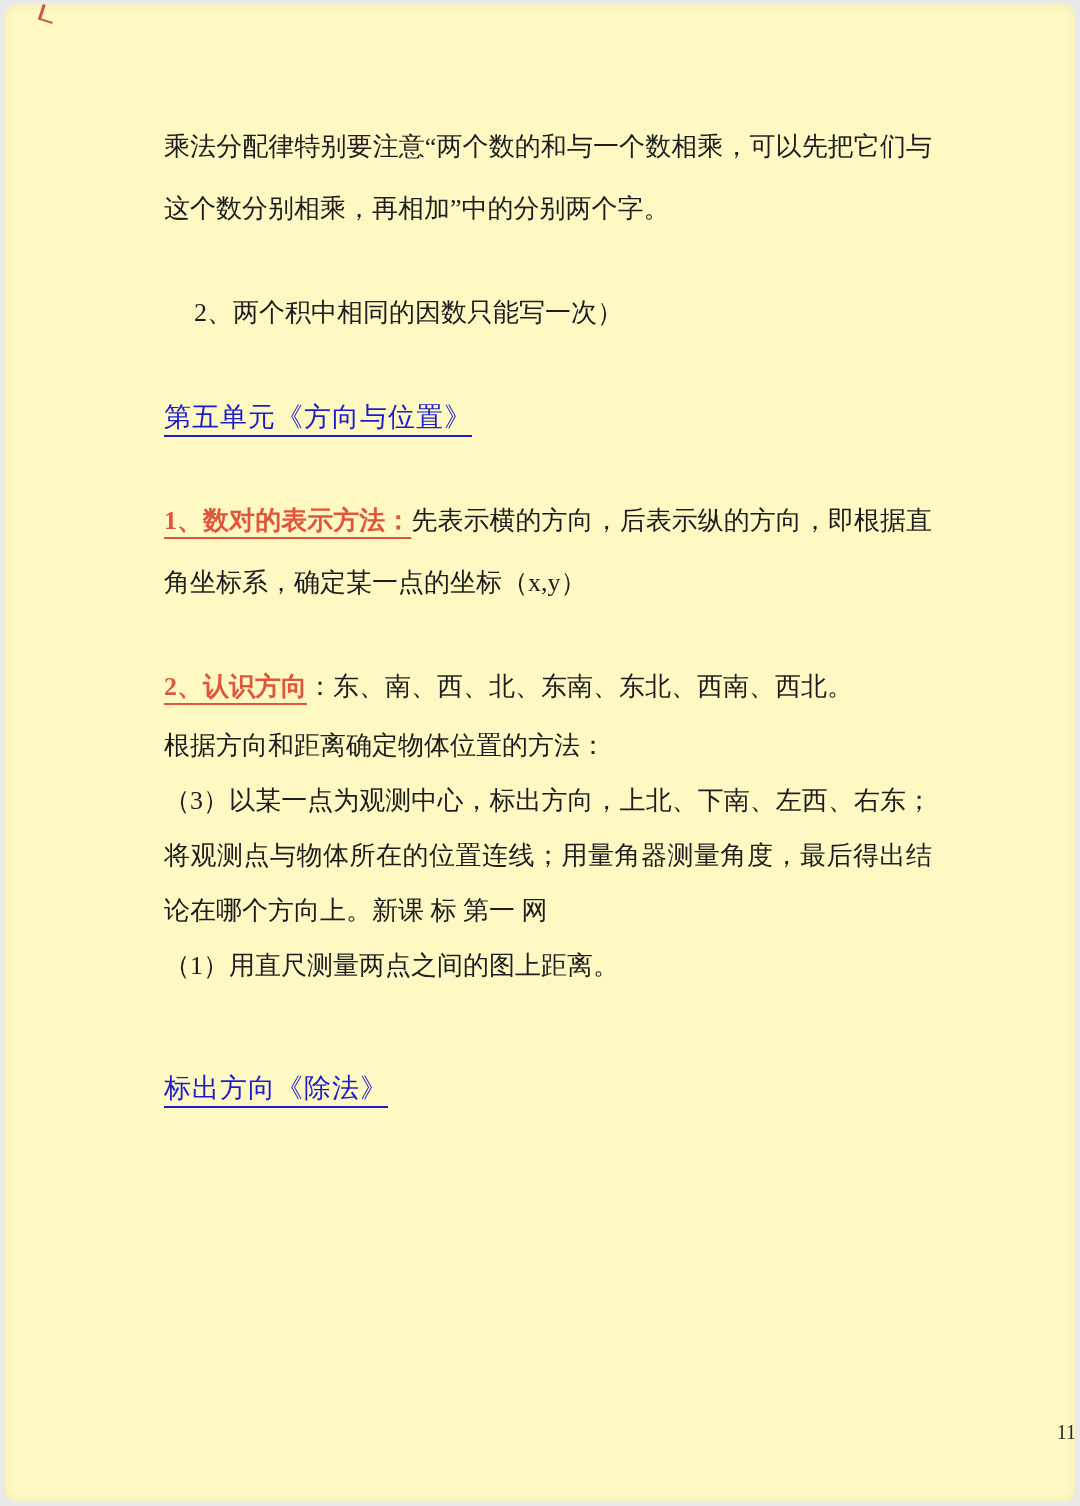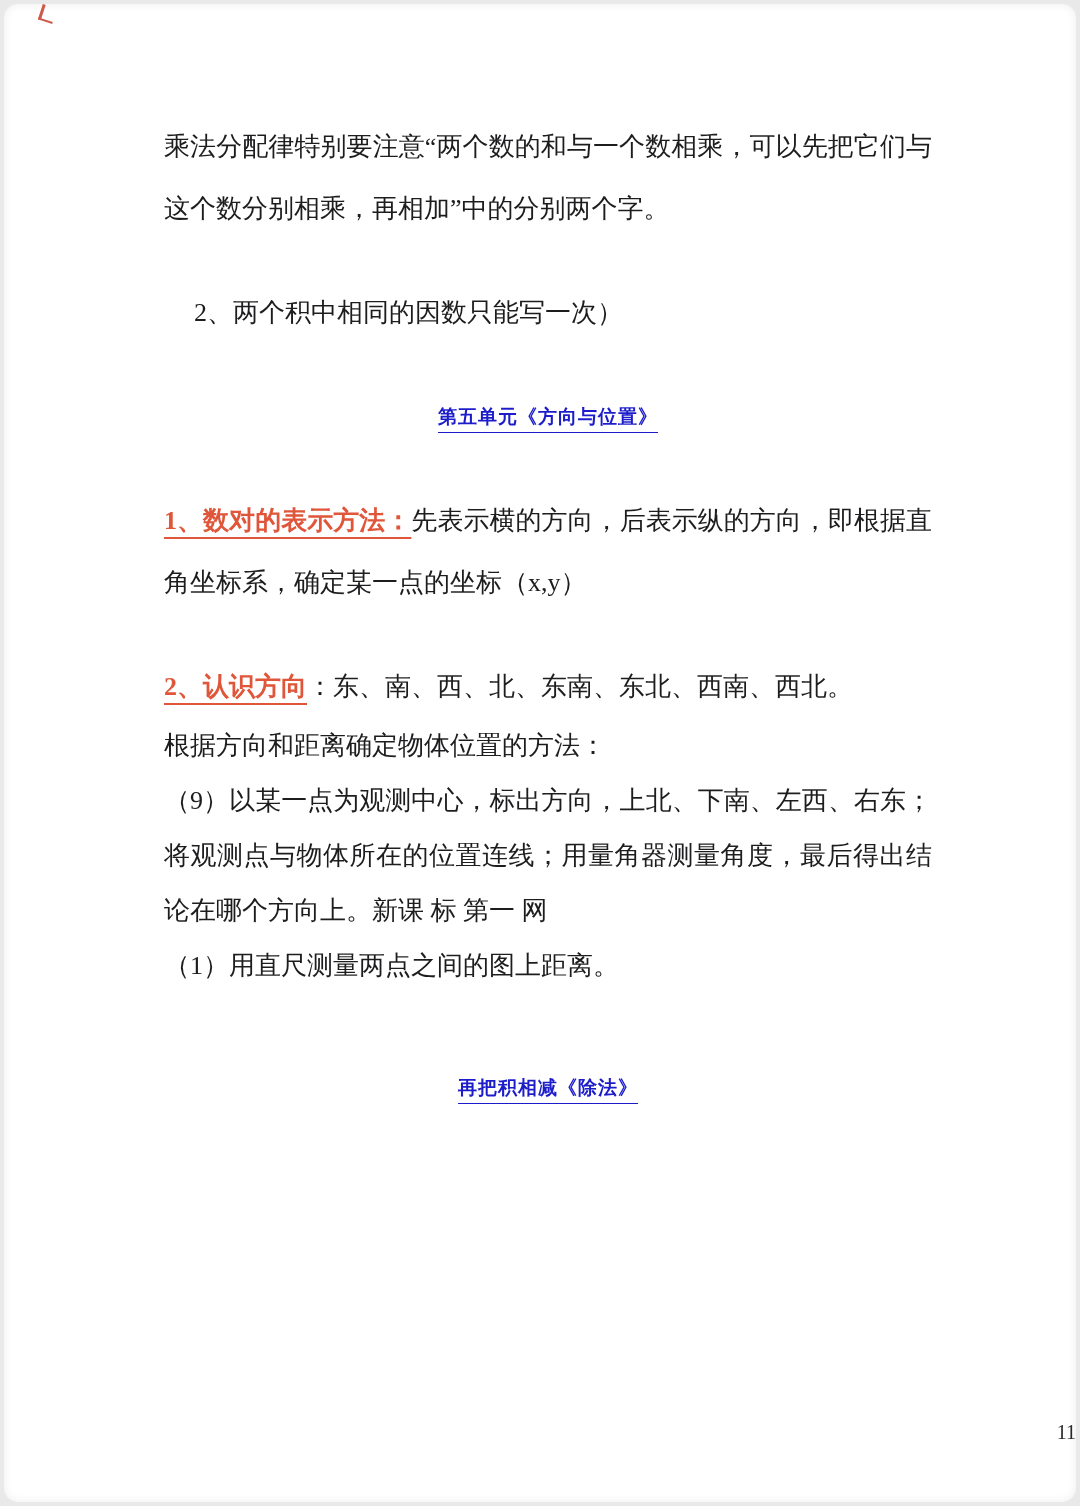--- a/index.html
+++ b/index.html
@@ -12,21 +12,21 @@
     background: #e9e9e9;
     font-family: "Liberation Serif", "DejaVu Serif", serif;
     position: relative;
   }
   .page {
     position: absolute;
     left: 4px;
     top: 4px;
     right: 4px;
     bottom: 4px;
-    background: #ffffff;
+    background: #fef9c3;
     border-radius: 14px;
     box-shadow: inset 0 0 10px rgba(0,0,0,0.07);
     overflow: hidden;
   }
   .scan-artifact {
     position: absolute;
     left: 36px;
     top: 2px;
     width: 12px;
     height: 14px;
@@ -53,25 +53,25 @@
   .tight { line-height: 55px; }
   .indent-1 { text-indent: 30px; }
   .note-label {
     font-weight: bold;
     text-decoration: underline;
     text-underline-offset: 7px;
     color: #111;
   }
   .heading-blue {
     color: #1c1ccb;
-    font-weight: bold;
-    text-align: center;
+    font-weight: normal;
+    text-align: left;
     text-decoration: underline;
     text-underline-offset: 9px;
-    font-size: 19px;
+    font-size: 27px;
     letter-spacing: 1px;
   }
   .red-label {
     color: #e0563a;
     font-weight: bold;
     text-decoration: underline;
     text-underline-offset: 8px;
   }
   .page-number {
     position: absolute;
@@ -98,22 +98,22 @@
     <p class="para-gap-md indent-1">2、两个积中相同的因数只能写一次）</p>
 
     <p class="para-gap-md heading-blue">第五单元《方向与位置》</p>
 
     <p class="para-gap-md"><span class="red-label">1、数对的表示方法：</span><span>先表示横的方向，后表示纵的方向，即根据直角坐标系，确定某一点的坐标（x,y）</span></p>
 
     <p class="para-gap-md"><span class="red-label">2、认识方向</span><span>：</span><span>东、南、西、北、东南、东北、西南、西北。</span></p>
 
     <p class="tight">根据方向和距离确定物体位置的方法：</p>
 
-    <p class="tight">（9）以某一点为观测中心，标出方向，上北、下南、左西、右东；将观测点与物体所在的位置连线；用量角器测量角度，最后得出结论在哪个方向上。新课 标 第一 网</p>
+    <p class="tight">（3）以某一点为观测中心，标出方向，上北、下南、左西、右东；将观测点与物体所在的位置连线；用量角器测量角度，最后得出结论在哪个方向上。新课 标 第一 网</p>
 
     <p class="tight">（1）用直尺测量两点之间的图上距离。</p>
 
-    <p class="para-gap-lg heading-blue">再把积相减《除法》</p>
+    <p class="para-gap-lg heading-blue">标出方向《除法》</p>
 
   </div>
 
   <div class="page-number">11</div>
 </div>
 
 </body></html>

